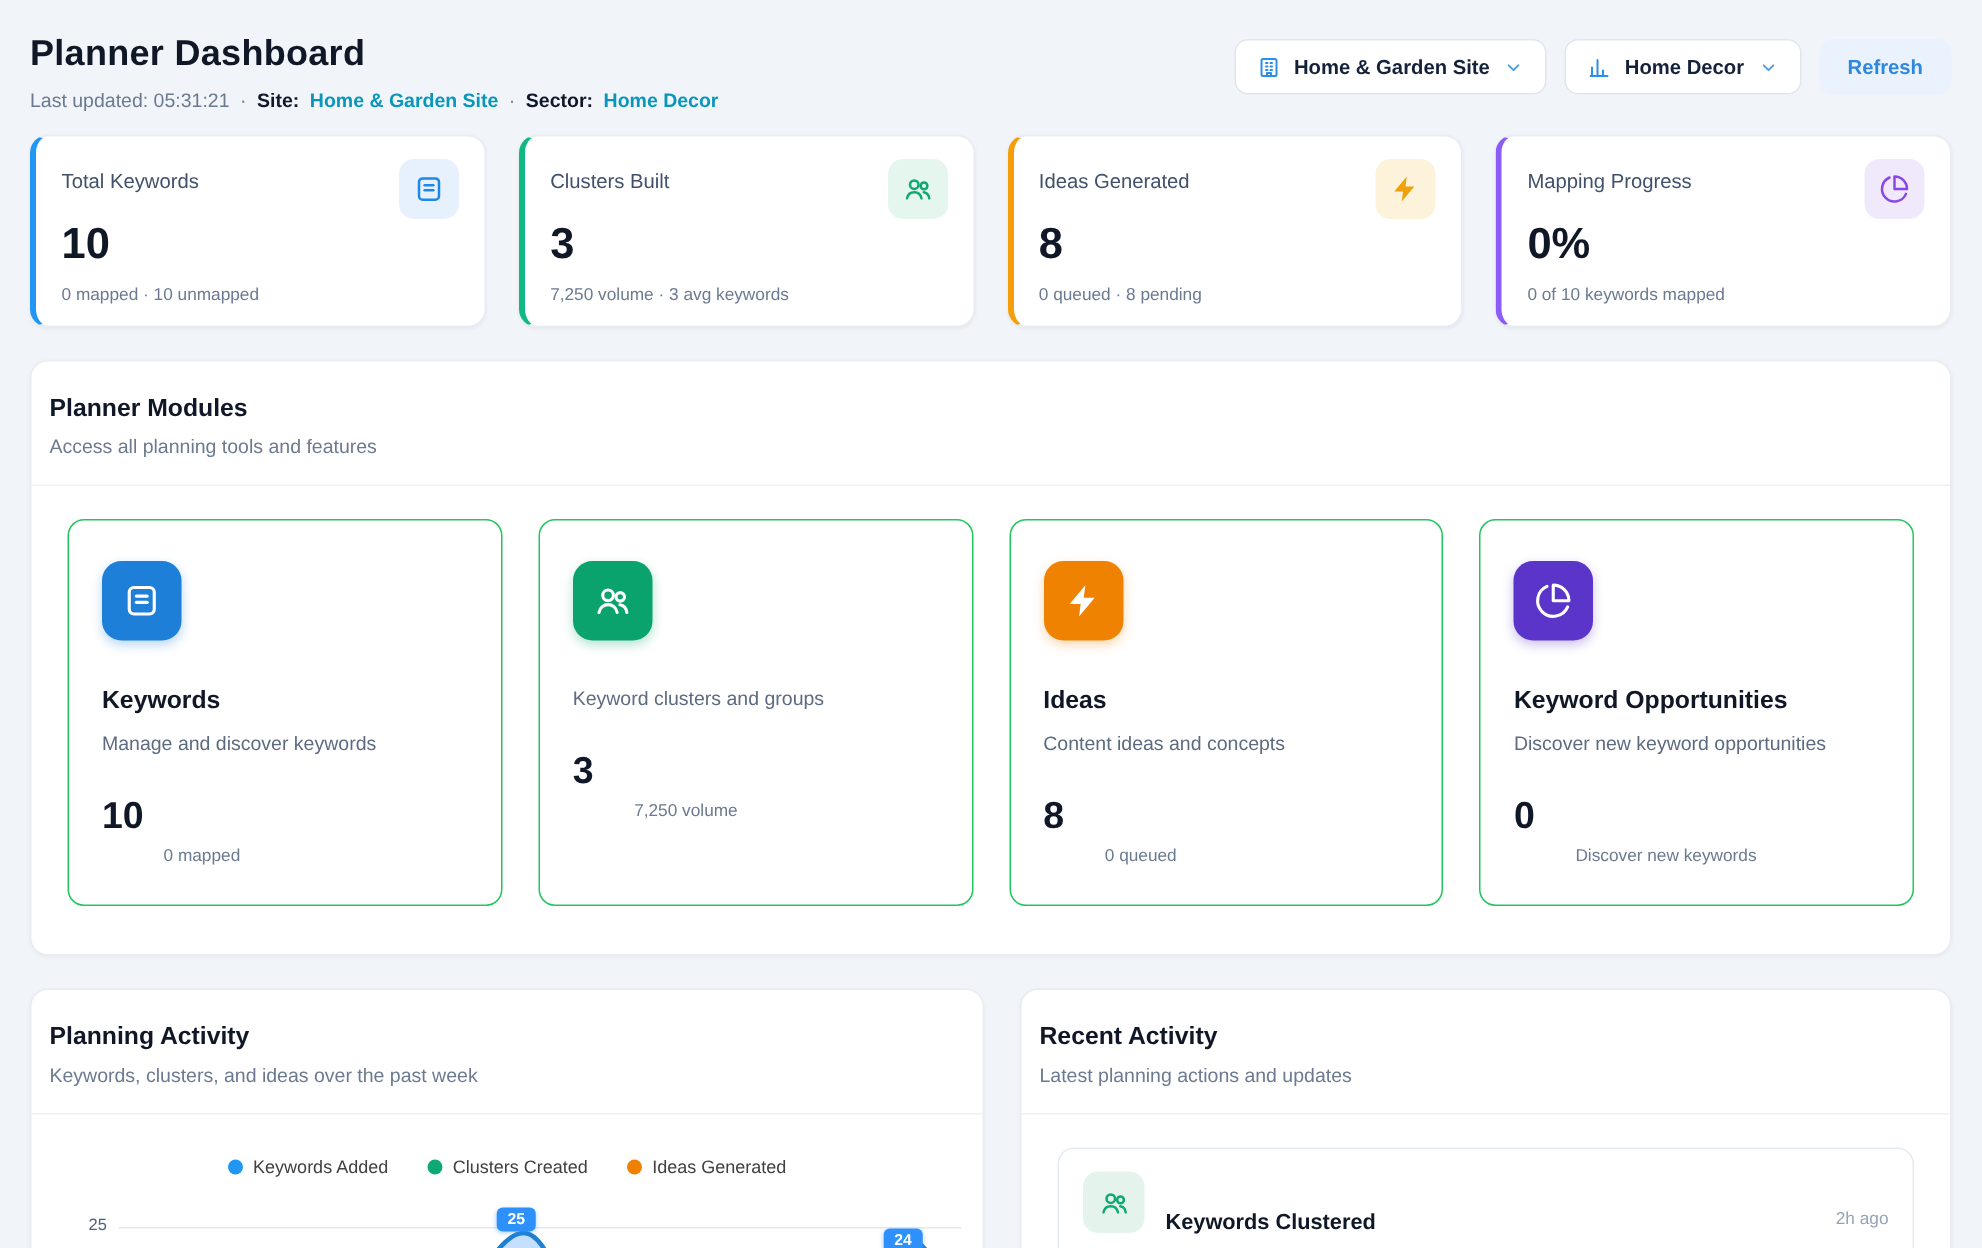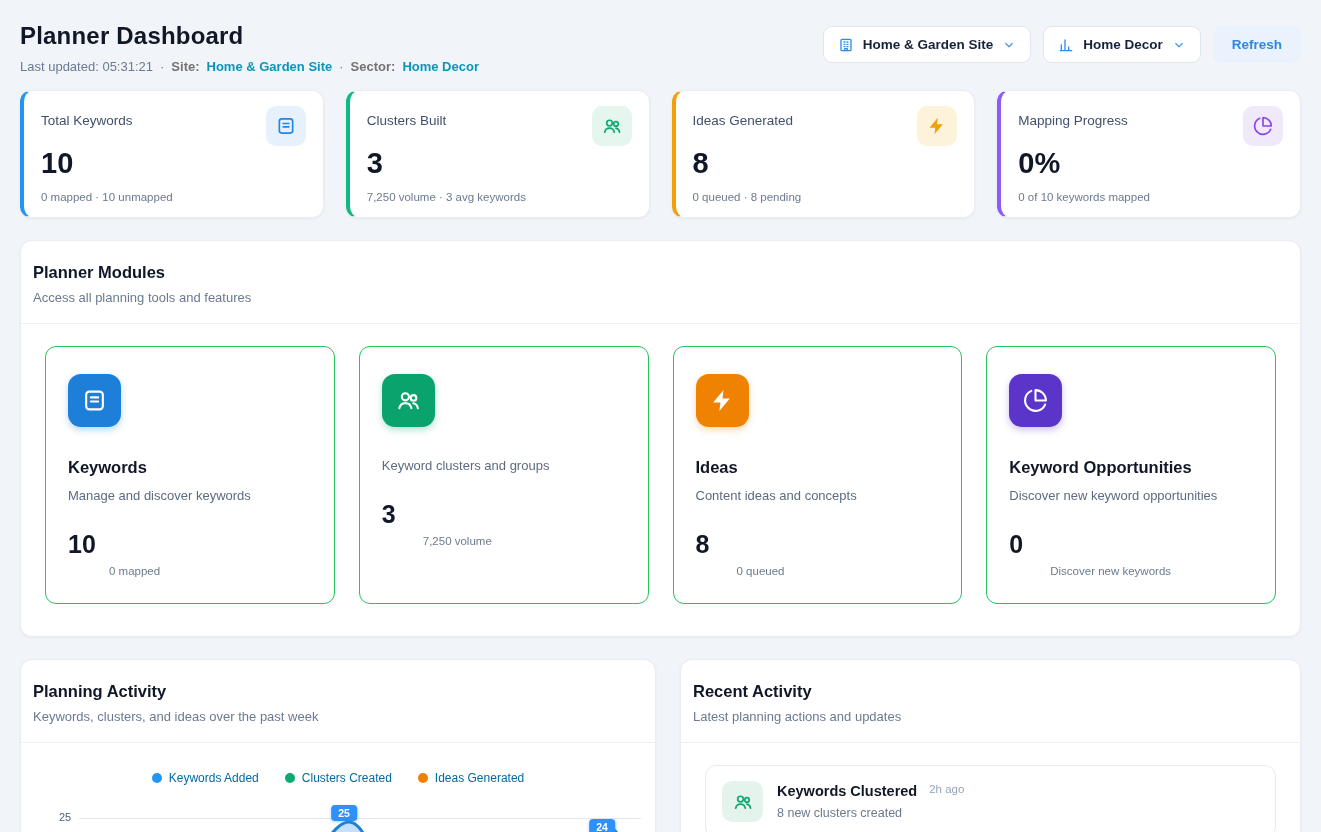--- a/index.html
+++ b/index.html
@@ -4,21 +4,21 @@
 <style>
   * { margin:0; padding:0; box-sizing:border-box; }
   html,body { width:1321px; height:832px; overflow:hidden; }
   body { background:#f1f5f9; font-family:"Liberation Sans",sans-serif; color:#0f172a; }
   .page { padding:22px 20px 0; }
 
   
   .topbar { display:flex; justify-content:space-between; align-items:flex-start; }
   .page-title { font-size:24px; font-weight:700; letter-spacing:.2px; color:#101726; }
   .meta { margin-top:9px; font-size:13px; color:#6b7a90; display:flex; gap:7px; align-items:center; }
-  .meta-label { color:#737373; font-weight:700; }
+  .meta-label { color:#0f172a; font-weight:700; }
   .meta-link { color:#0a96ba; font-weight:600; text-decoration:none; cursor:pointer; }
   .topbar-right { display:flex; gap:12px; margin-top:4px; align-items:center; }
   .select-btn { display:flex; align-items:center; gap:9px; background:#fff; border:1px solid #dfe6ee;
                 border-radius:9px; height:37px; padding:0 14px; font-size:13.5px; font-weight:600;
                 color:#16213a; font-family:inherit; cursor:pointer; }
   .btn-ico { color:#2a8fe8; display:flex; }
   .btn-ico svg { width:16px; height:16px; display:block; }
   .chev { color:#4a9ee0; display:flex; }
   .chev svg { width:14px; height:14px; display:block; }
   .refresh-btn { background:#e9f2fd; color:#2f88e0; border:none; border-radius:9px; height:37px;
@@ -65,39 +65,39 @@
   .module-title { font-size:16.5px; font-weight:700; color:#101726; margin-bottom:11px; }
   .module-desc { font-size:13px; color:#5d6b80; margin-bottom:27px; }
   .module-value { font-size:25px; font-weight:700; color:#101726; }
   .module-detail { font-size:11.5px; color:#6b7a90; margin-top:6px;padding-left:41px; }
 
   
   .bottom-row { display:grid; grid-template-columns:636px 1fr; gap:24px; margin-top:22px; }
   .bottom-card { margin-top:0; }
 
   .legend { display:flex; justify-content:center; gap:26px; padding-top:28px; }
-  .legend-item { display:flex; align-items:center; gap:7px; font-size:12px; color:#0369a1; }
+  .legend-item { display:flex; align-items:center; gap:7px; font-size:12px; color:#404040; }
   .legend-dot { width:10px; height:10px; border-radius:50%; flex:none; }
 
   .chart-wrap { position:relative; height:200px; margin:12px 10px 0; }
   .axis-tick { position:absolute; left:28px; top:14px; font-size:11px; color:#51607a; }
   .gridline { position:absolute; left:48px; right:4px; top:21px; border-top:1px solid #e3e9f0; }
   .chart-svg { position:absolute; left:48px; right:4px; top:0; height:100%; }
   .point-badge { position:absolute; background:#2e90fa; color:#fff; font-size:10.5px; font-weight:700;
                  padding:2px 7px; border-radius:4px; transform:translateX(-50%); box-shadow:0 1px 3px rgba(46,144,250,.4); }
   .badge-0 { left:51%; top:8px; }
   .badge-1 { left:93%; top:22px; }
 
   .activity-item { margin:22px 24px; border:1px solid #e6ebf2; border-radius:11px; padding:15px 16px;
                    display:flex; gap:14px; align-items:flex-start; background:#fff; }
   .activity-ico { width:41px; height:41px; border-radius:10px; background:#e4f4ed; color:#0ea873;
                   flex:none; display:flex; align-items:center; justify-content:center; }
   .activity-ico svg { width:20px; height:20px; }
   .activity-body { flex:1; padding-top:2px; }
-  .activity-head { display:flex; align-items:flex-start; }
+  .activity-head { display:flex; justify-content:space-between; align-items:flex-start;margin-top:24px; }
   .activity-title { font-size:14.5px; font-weight:700; color:#101726; }
   .activity-desc { font-size:12.5px; color:#6b7a90; margin-top:7px; }
   .activity-time { font-size:11.5px; color:#94a3b8; flex:none; margin-left:12px; }
 </style>
 </head>
 <body>
 
 <div class="page">
 
   <header class="topbar">

